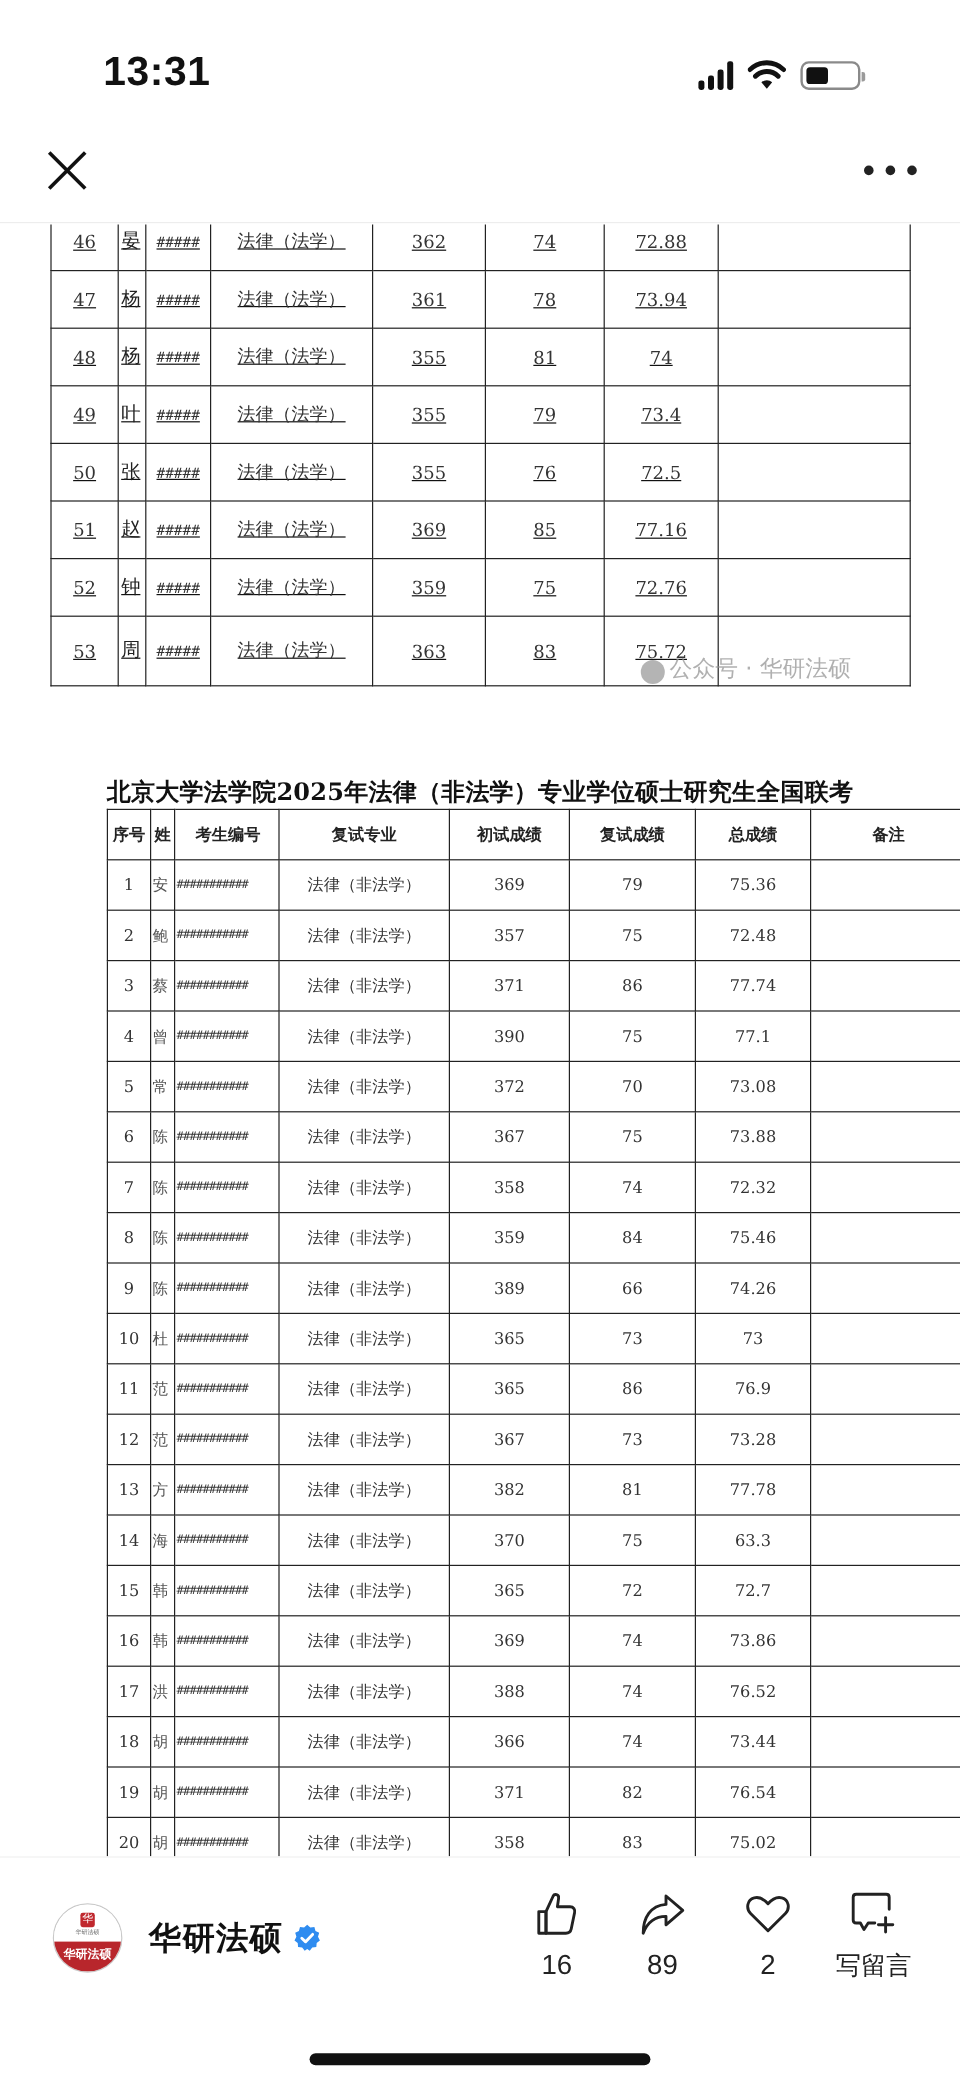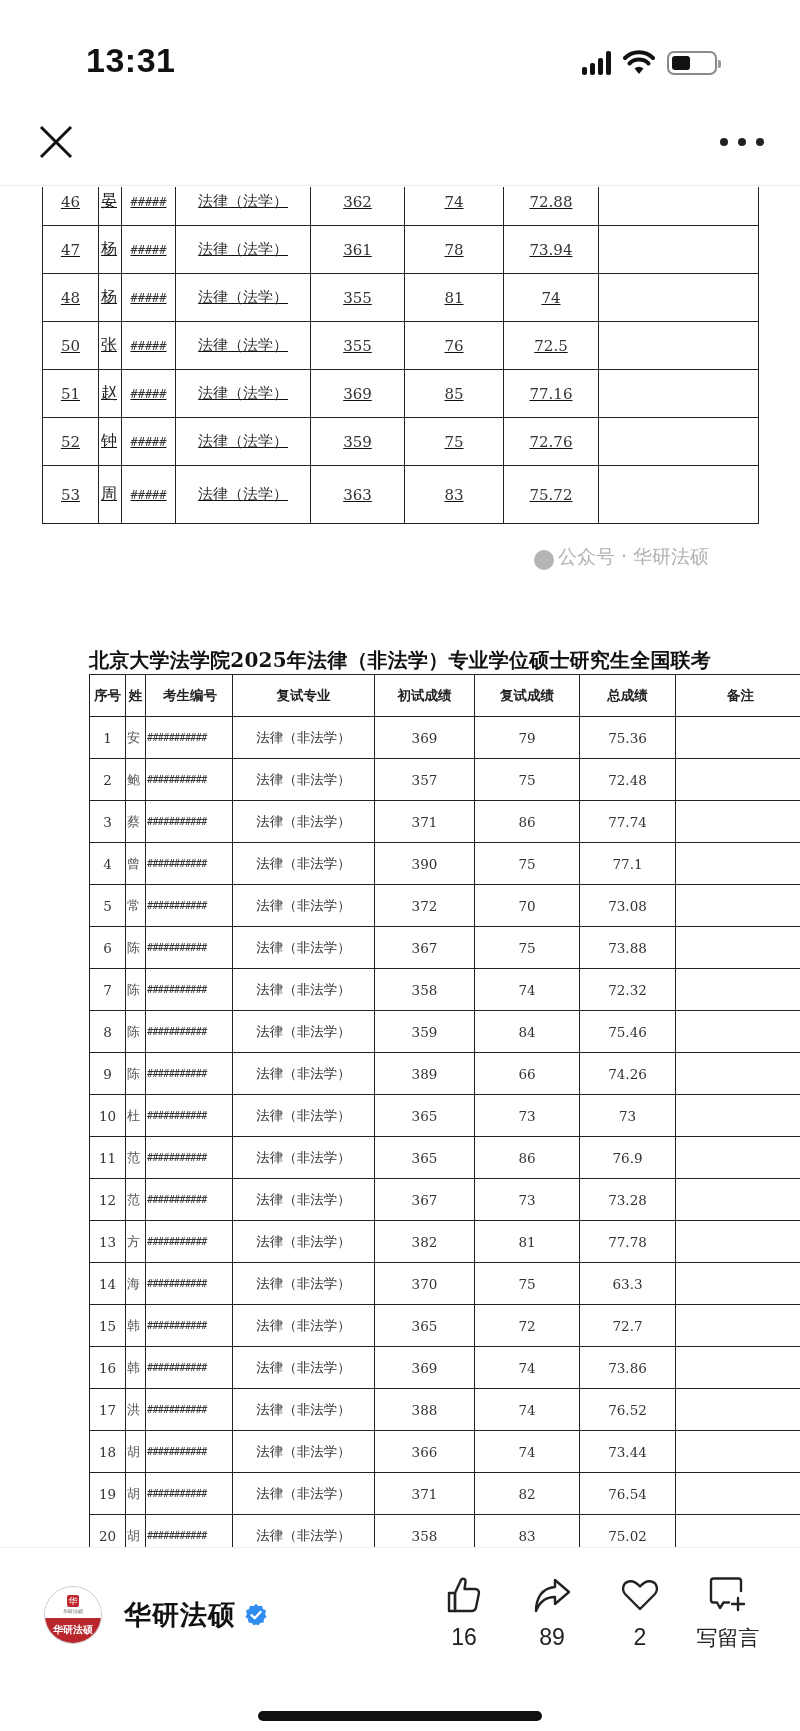--- a/index.html
+++ b/index.html
@@ -137,20 +137,30 @@
           <td></td>
         </tr>
         <tr>
           <td>48</td>
           <td class="sur">杨</td>
           <td class="mask">#####</td>
           <td>法律（法学）</td>
           <td>355</td>
           <td>81</td>
           <td>74</td>
+          <td></td>
+        </tr>
+        <tr>
+          <td>49</td>
+          <td class="sur">叶</td>
+          <td class="mask">#####</td>
+          <td>法律（法学）</td>
+          <td>355</td>
+          <td>79</td>
+          <td>73.4</td>
           <td></td>
         </tr>
         <tr>
           <td>50</td>
           <td class="sur">张</td>
           <td class="mask">#####</td>
           <td>法律（法学）</td>
           <td>355</td>
           <td>76</td>
           <td>72.5</td>

